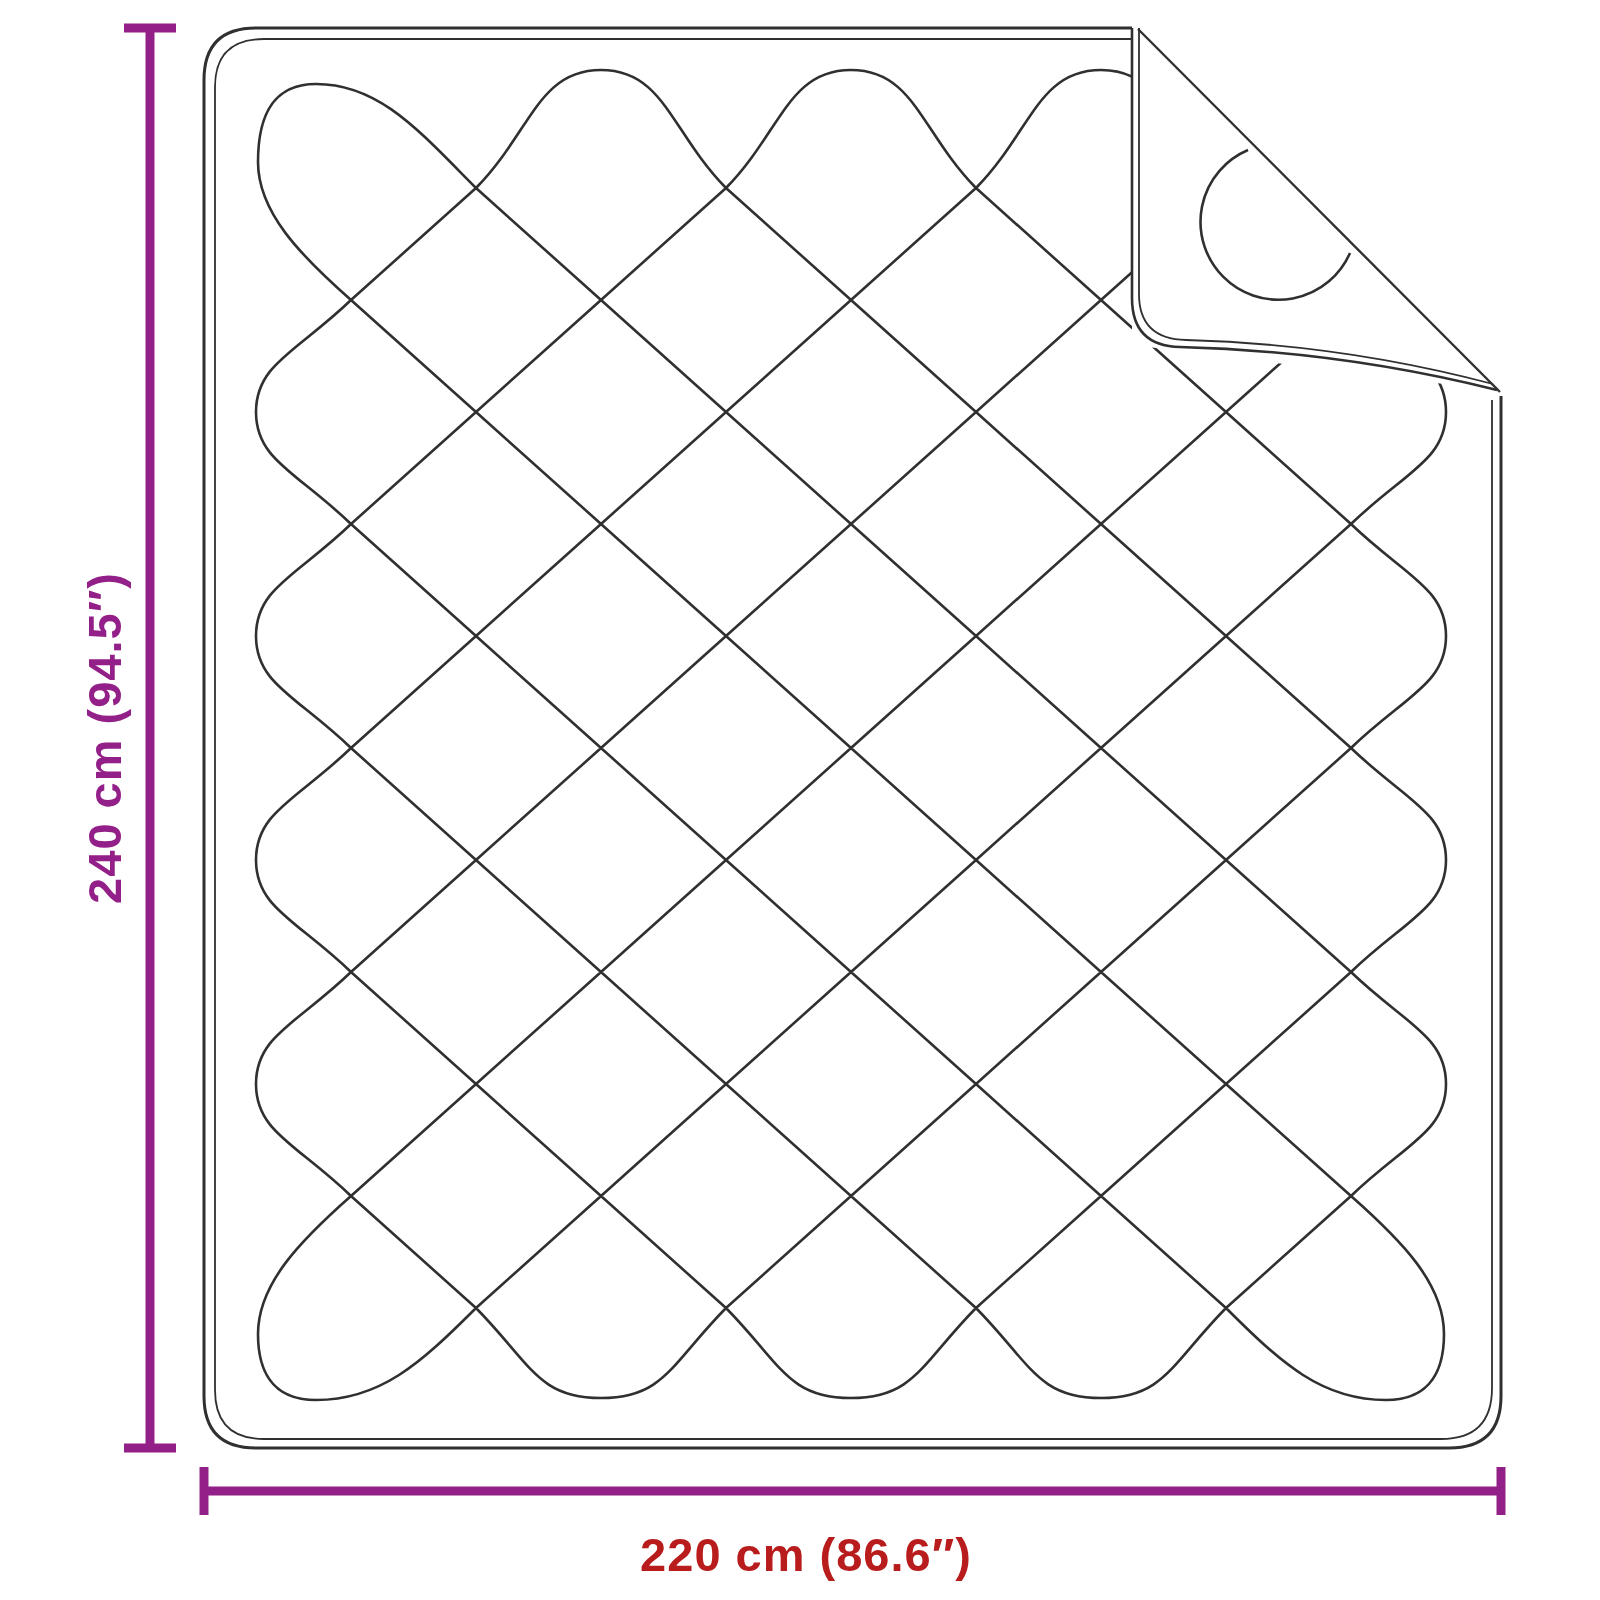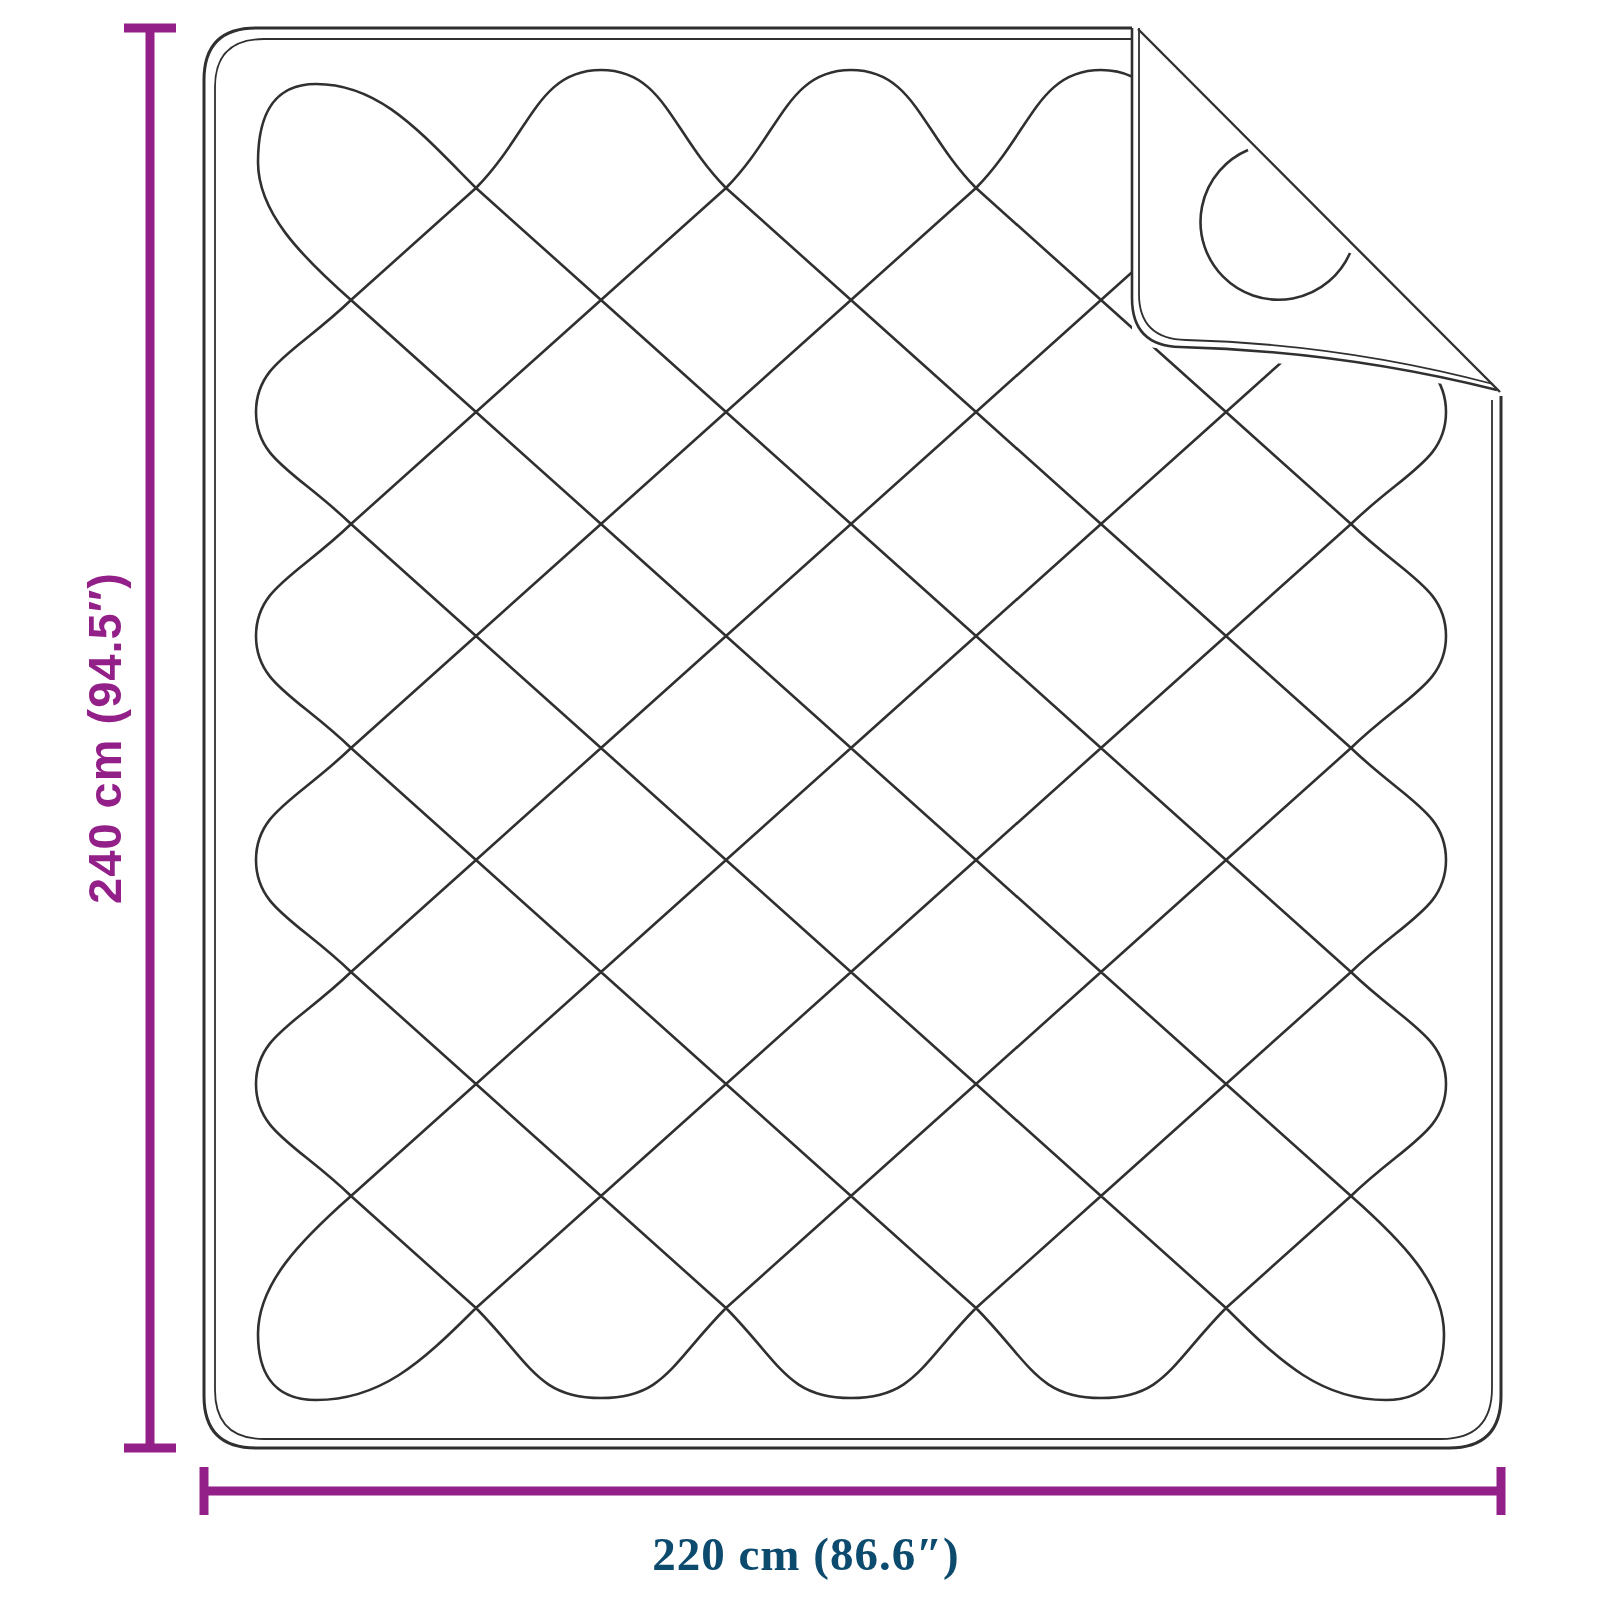--- a/index.html
+++ b/index.html
@@ -60,14 +60,14 @@
     </g>
 
     <g id="hdim" fill="none" stroke-width="9" stroke="#932088">
       <path d="M204,1491 H1501"></path>
       <path d="M204,1467 V1515"></path>
       <path d="M1501,1467 V1515"></path>
     </g>
   </svg>
 
   <div id="height-label" class="dim-label" style="color: rgb(147, 32, 136);">240 cm (94.5″)</div>
-  <div id="width-label" class="dim-label" style="color: #0c4a6e; font-family: Liberation Serif, serif;">220 cm (86.6″)</div>
+  <div id="width-label" class="dim-label" style="color: #b91c1c;">220 cm (86.6″)</div>
 </div>
 
 </body></html>

